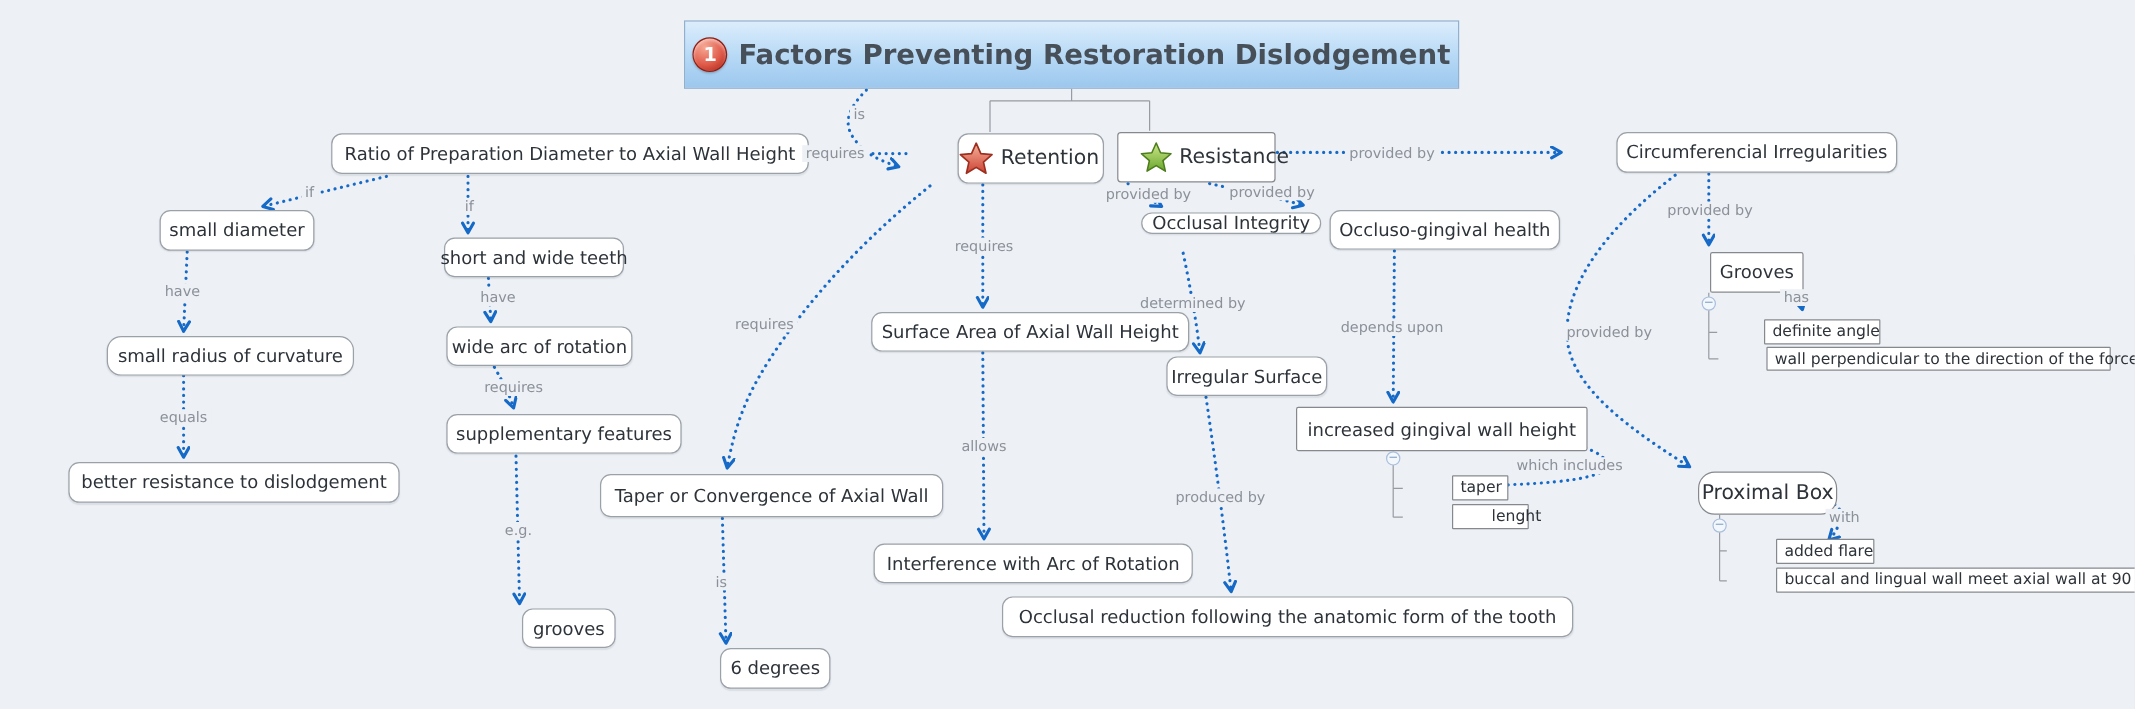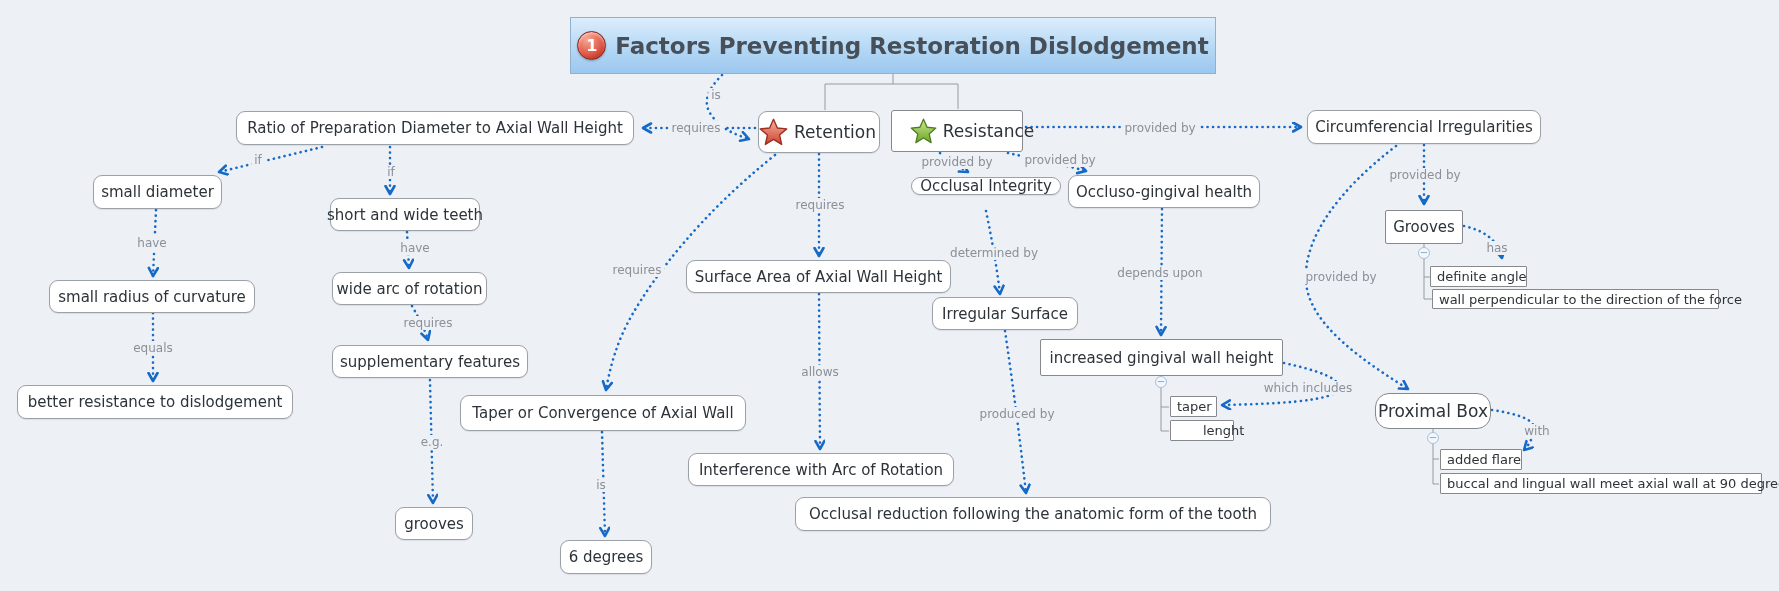--- a/index.html
+++ b/index.html
@@ -1,21 +1,21 @@
 <!DOCTYPE html>
 <html><head>
 <meta charset="utf-8">
 <style>
   html,body{margin:0;padding:0;}
   body{background:#e4e7ee;font-family:"DejaVu Sans",sans-serif;}
   #canvas{position:relative;width:1779px;height:591px;background:#edf0f5;overflow:hidden;}
   #edges{position:absolute;left:0;top:0;width:1779px;height:591px;}
   .node{position:absolute;background:#fff;border:1px solid #9ba1a8;border-radius:9px;
         display:flex;align-items:center;justify-content:center;font-size:15px;color:#2d3339;
-        white-space:nowrap;box-sizing:border-box;box-shadow:0 1px 1px rgba(60,70,90,.10);padding:0 10px;}
+        white-space:nowrap;box-sizing:border-box;box-shadow:0 1px 1px rgba(60,70,90,.10);padding:0 10px;margin-left:40px;}
   .node.sq{border-radius:2px;border-color:#85898e;box-shadow:none;}
   .node.small{font-size:13px;border-radius:1px;border-color:#85898e;box-shadow:none;
         justify-content:flex-start;padding:0 6px;}
   .node.main{font-size:17px;gap:5px;padding:0 12px 0 8px;}
   .title-box{position:absolute;left:570px;top:17px;width:646px;height:57px;box-sizing:border-box;
         background:linear-gradient(#dcedfc,#b5d8f5 55%,#9cc7ee);border:1px solid #8fb0cf;
         display:flex;align-items:center;justify-content:center;gap:9px;
         font-size:23px;font-weight:bold;color:#474f58;}
   .badge{width:27px;height:27px;border-radius:50%;flex:0 0 auto;
         background:radial-gradient(circle at 35% 28%,#f6a894,#e05a49 55%,#b02a1d 90%);
@@ -125,29 +125,29 @@
     </div>
 
   <div class="node" style="left:911px;top:177px;width:150px;height:18px;">
       <span>Occlusal Integrity</span>
     </div>
 
   <div class="node" style="left:1068px;top:175px;width:192px;height:33px;">
       <span>Occluso-gingival health</span>
     </div>
 
-  <div class="node" style="left:49px;top:280px;width:206px;height:33px;">
+  <div class="node" style="left:49px;top:280px;width:206px;height:33px;border-radius:12px;">
       <span>small radius of curvature</span>
     </div>
 
   <div class="node" style="left:332px;top:272px;width:155px;height:33px;">
       <span>wide arc of rotation</span>
     </div>
 
-  <div class="node" style="left:932px;top:297px;width:146px;height:33px;text-align:center;">
+  <div class="node" style="left:932px;top:297px;width:134px;height:33px;text-align:center;">
       <span>Irregular Surface</span>
     </div>
 
   <div class="node" style="left:332px;top:345px;width:196px;height:33px;">
       <span>supplementary features</span>
     </div>
 
   <div class="node sq" style="left:1040px;top:339px;width:243px;height:37px;">
       <span>increased gingival wall height</span>
     </div>

